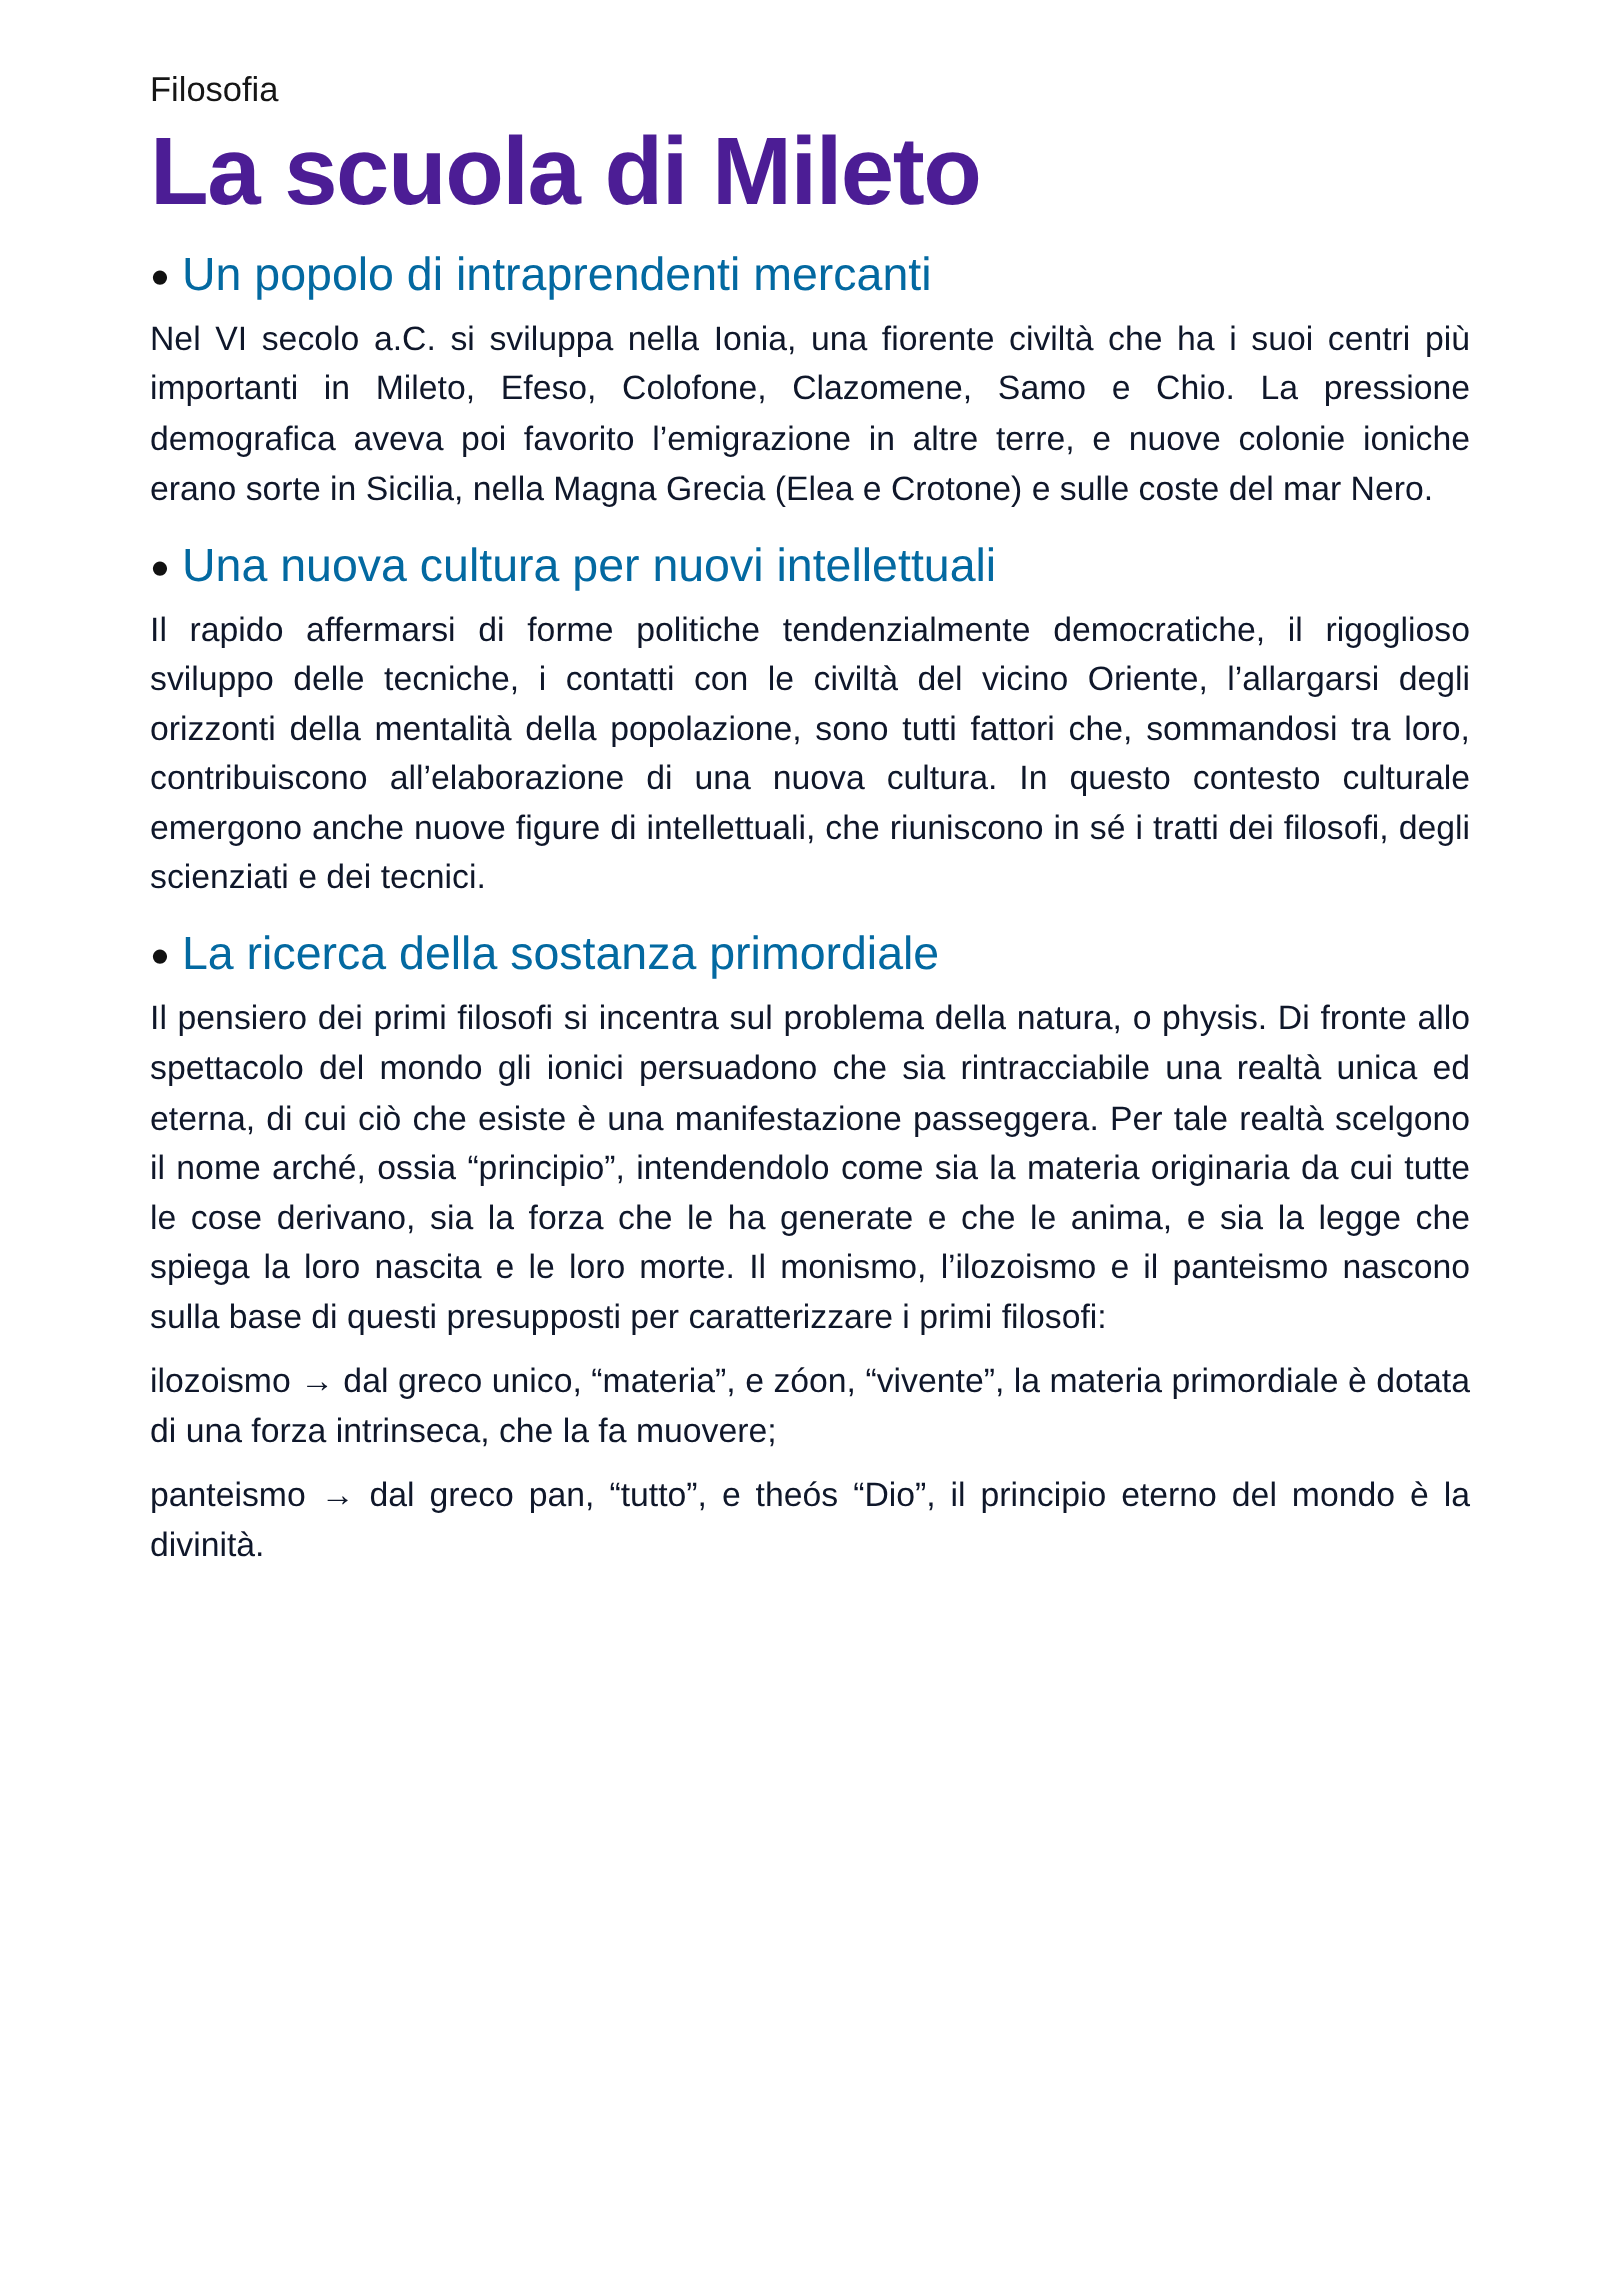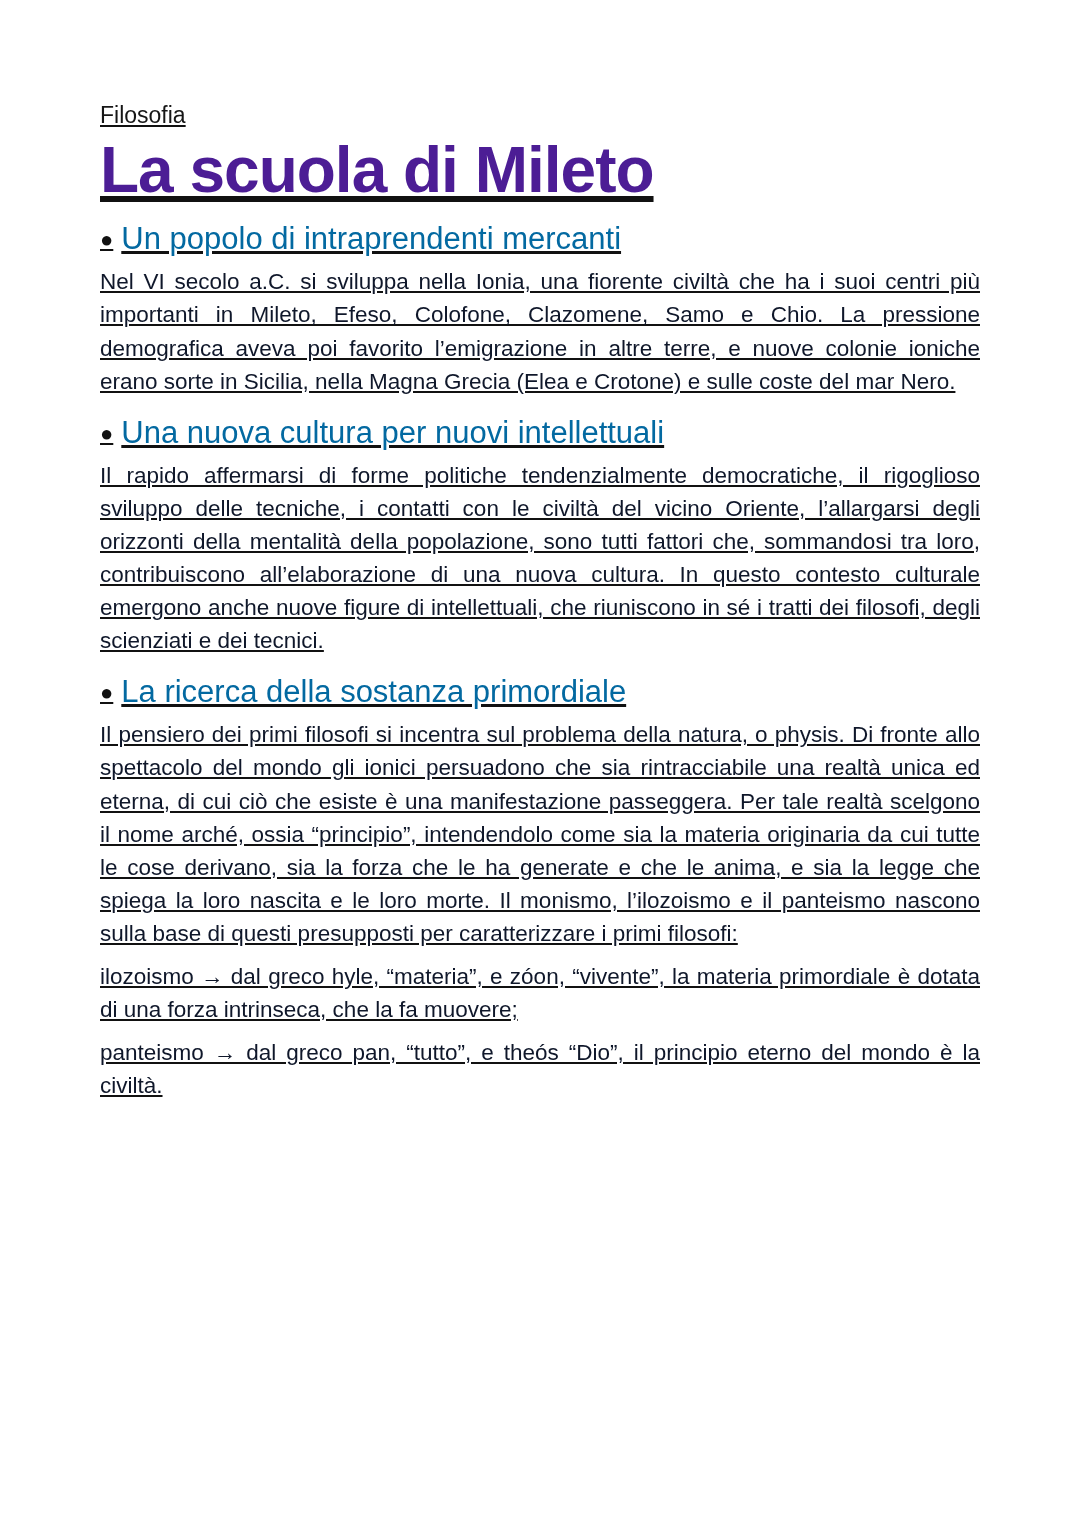--- a/index.html
+++ b/index.html
@@ -6,24 +6,23 @@
     margin: 0;
     padding: 0;
     background: #ffffff;
   }
   .page {
     position: relative;
     width: 1080px;
     min-height: 1528px;
     background: #ffffff;
     box-sizing: border-box;
-    padding: 102px 100px 60px 100px;
+    padding: 46px 100px 60px 100px;
     font-family: "Liberation Sans", sans-serif;
     color: #111111;
-    text-decoration: underline;
   }
   .kicker {
     font-size: 23px;
     color: #161616;
     margin: 0 0 8px 0;
     font-weight: 400;
   }
   .doc-title {
     font-size: 64px;
     line-height: 1.05;
@@ -86,17 +85,17 @@
     </div>
     <p class="body-para">Il rapido affermarsi di forme politiche tendenzialmente democratiche, il rigoglioso sviluppo delle tecniche, i contatti con le civiltà del vicino Oriente, l’allargarsi degli orizzonti della mentalità della popolazione, sono tutti fattori che, sommandosi tra loro, contribuiscono all’elaborazione di una nuova cultura. In questo contesto culturale emergono anche nuove figure di intellettuali, che riuniscono in sé i tratti dei filosofi, degli scienziati e dei tecnici.</p>
   </div>
 
   <div class="section">
     <div class="section-heading">
       <span class="bullet">●</span>
       <span class="heading-text">La ricerca della sostanza primordiale</span>
     </div>
     <p class="body-para">Il pensiero dei primi filosofi si incentra sul problema della natura, o physis. Di fronte allo spettacolo del mondo gli ionici persuadono che sia rintracciabile una realtà unica ed eterna, di cui ciò che esiste è una manifestazione passeggera. Per tale realtà scelgono il nome arché, ossia “principio”, intendendolo come sia la materia originaria da cui tutte le cose derivano, sia la forza che le ha generate e che le anima, e sia la legge che spiega la loro nascita e le loro morte. Il monismo, l’ilozoismo e il panteismo nascono sulla base di questi presupposti per caratterizzare i primi filosofi:</p>
-    <p class="body-para">ilozoismo → dal greco hyle, “materia”, e zóon, “vivente”, la materia primordiale è dotata di una forza intrinseca, che la fa muovere;</p>
-    <p class="body-para">panteismo → dal greco pan, “tutto”, e theós “Dio”, il principio eterno del mondo è la civiltà.</p>
+    <p class="body-para">ilozoismo → dal greco unico, “materia”, e zóon, “vivente”, la materia primordiale è dotata di una forza intrinseca, che la fa muovere;</p>
+    <p class="body-para">panteismo → dal greco pan, “tutto”, e theós “Dio”, il principio eterno del mondo è la divinità.</p>
   </div>
 
 </div>
 
 </body></html>

